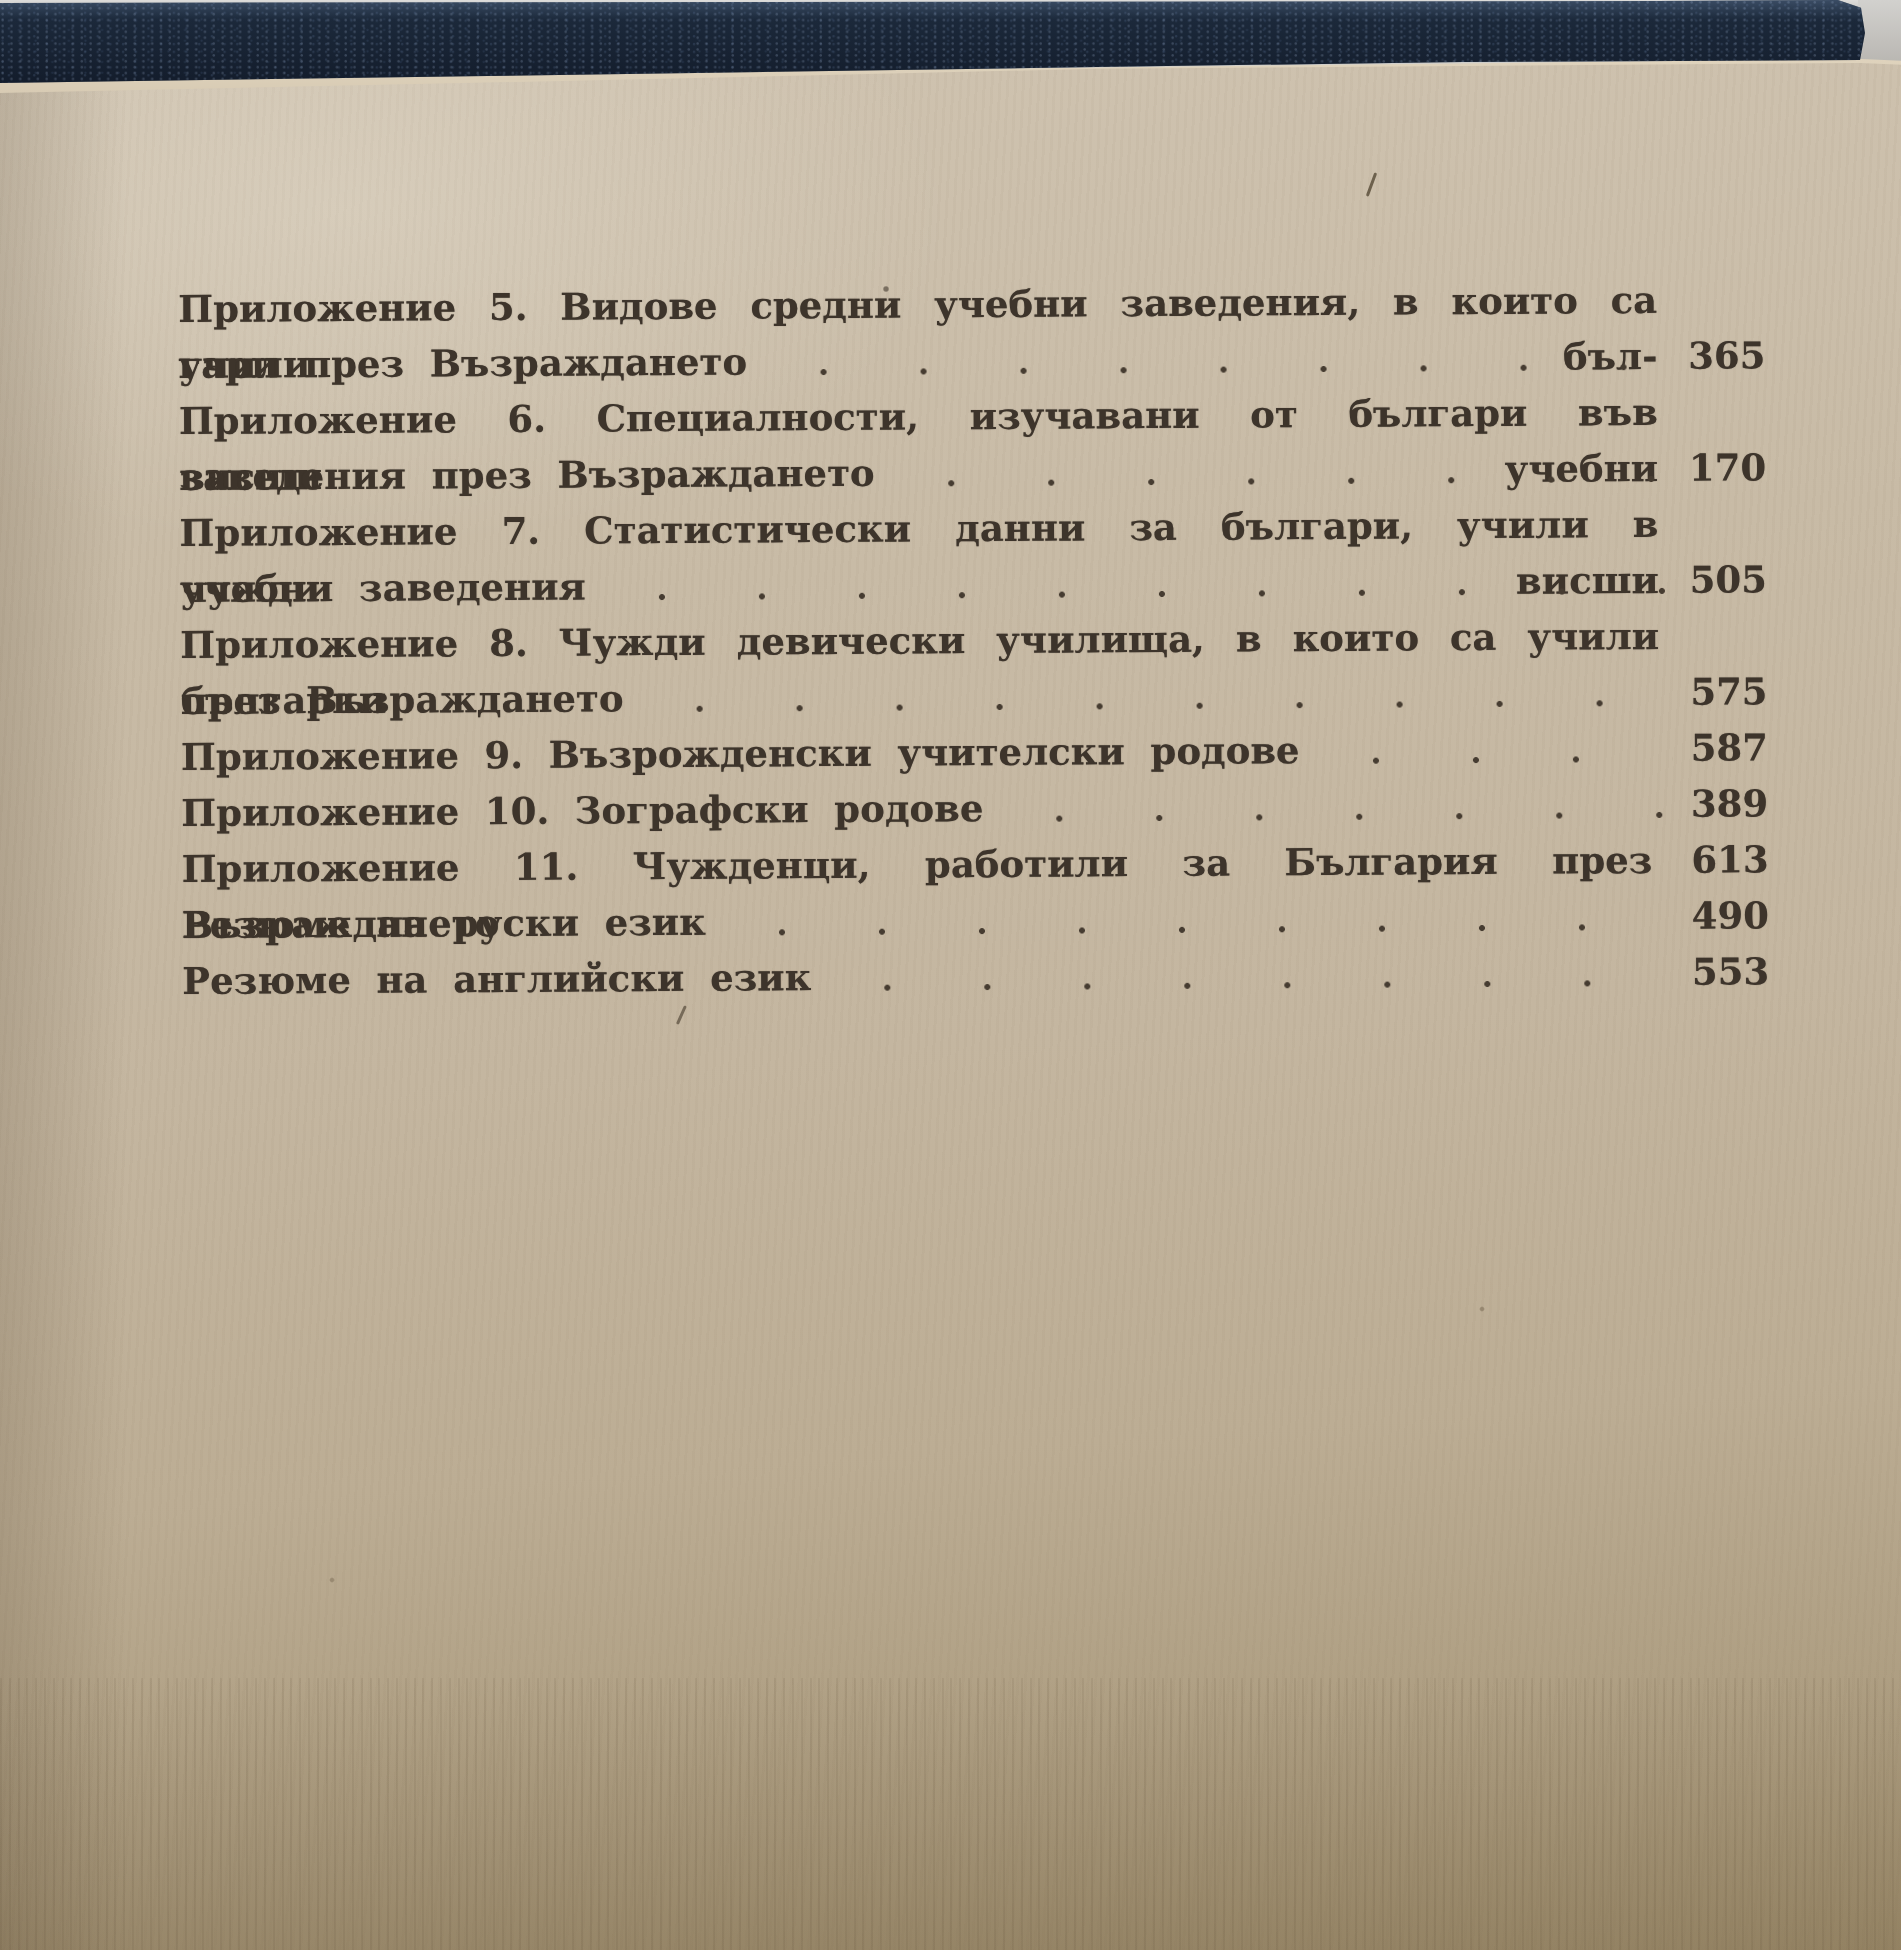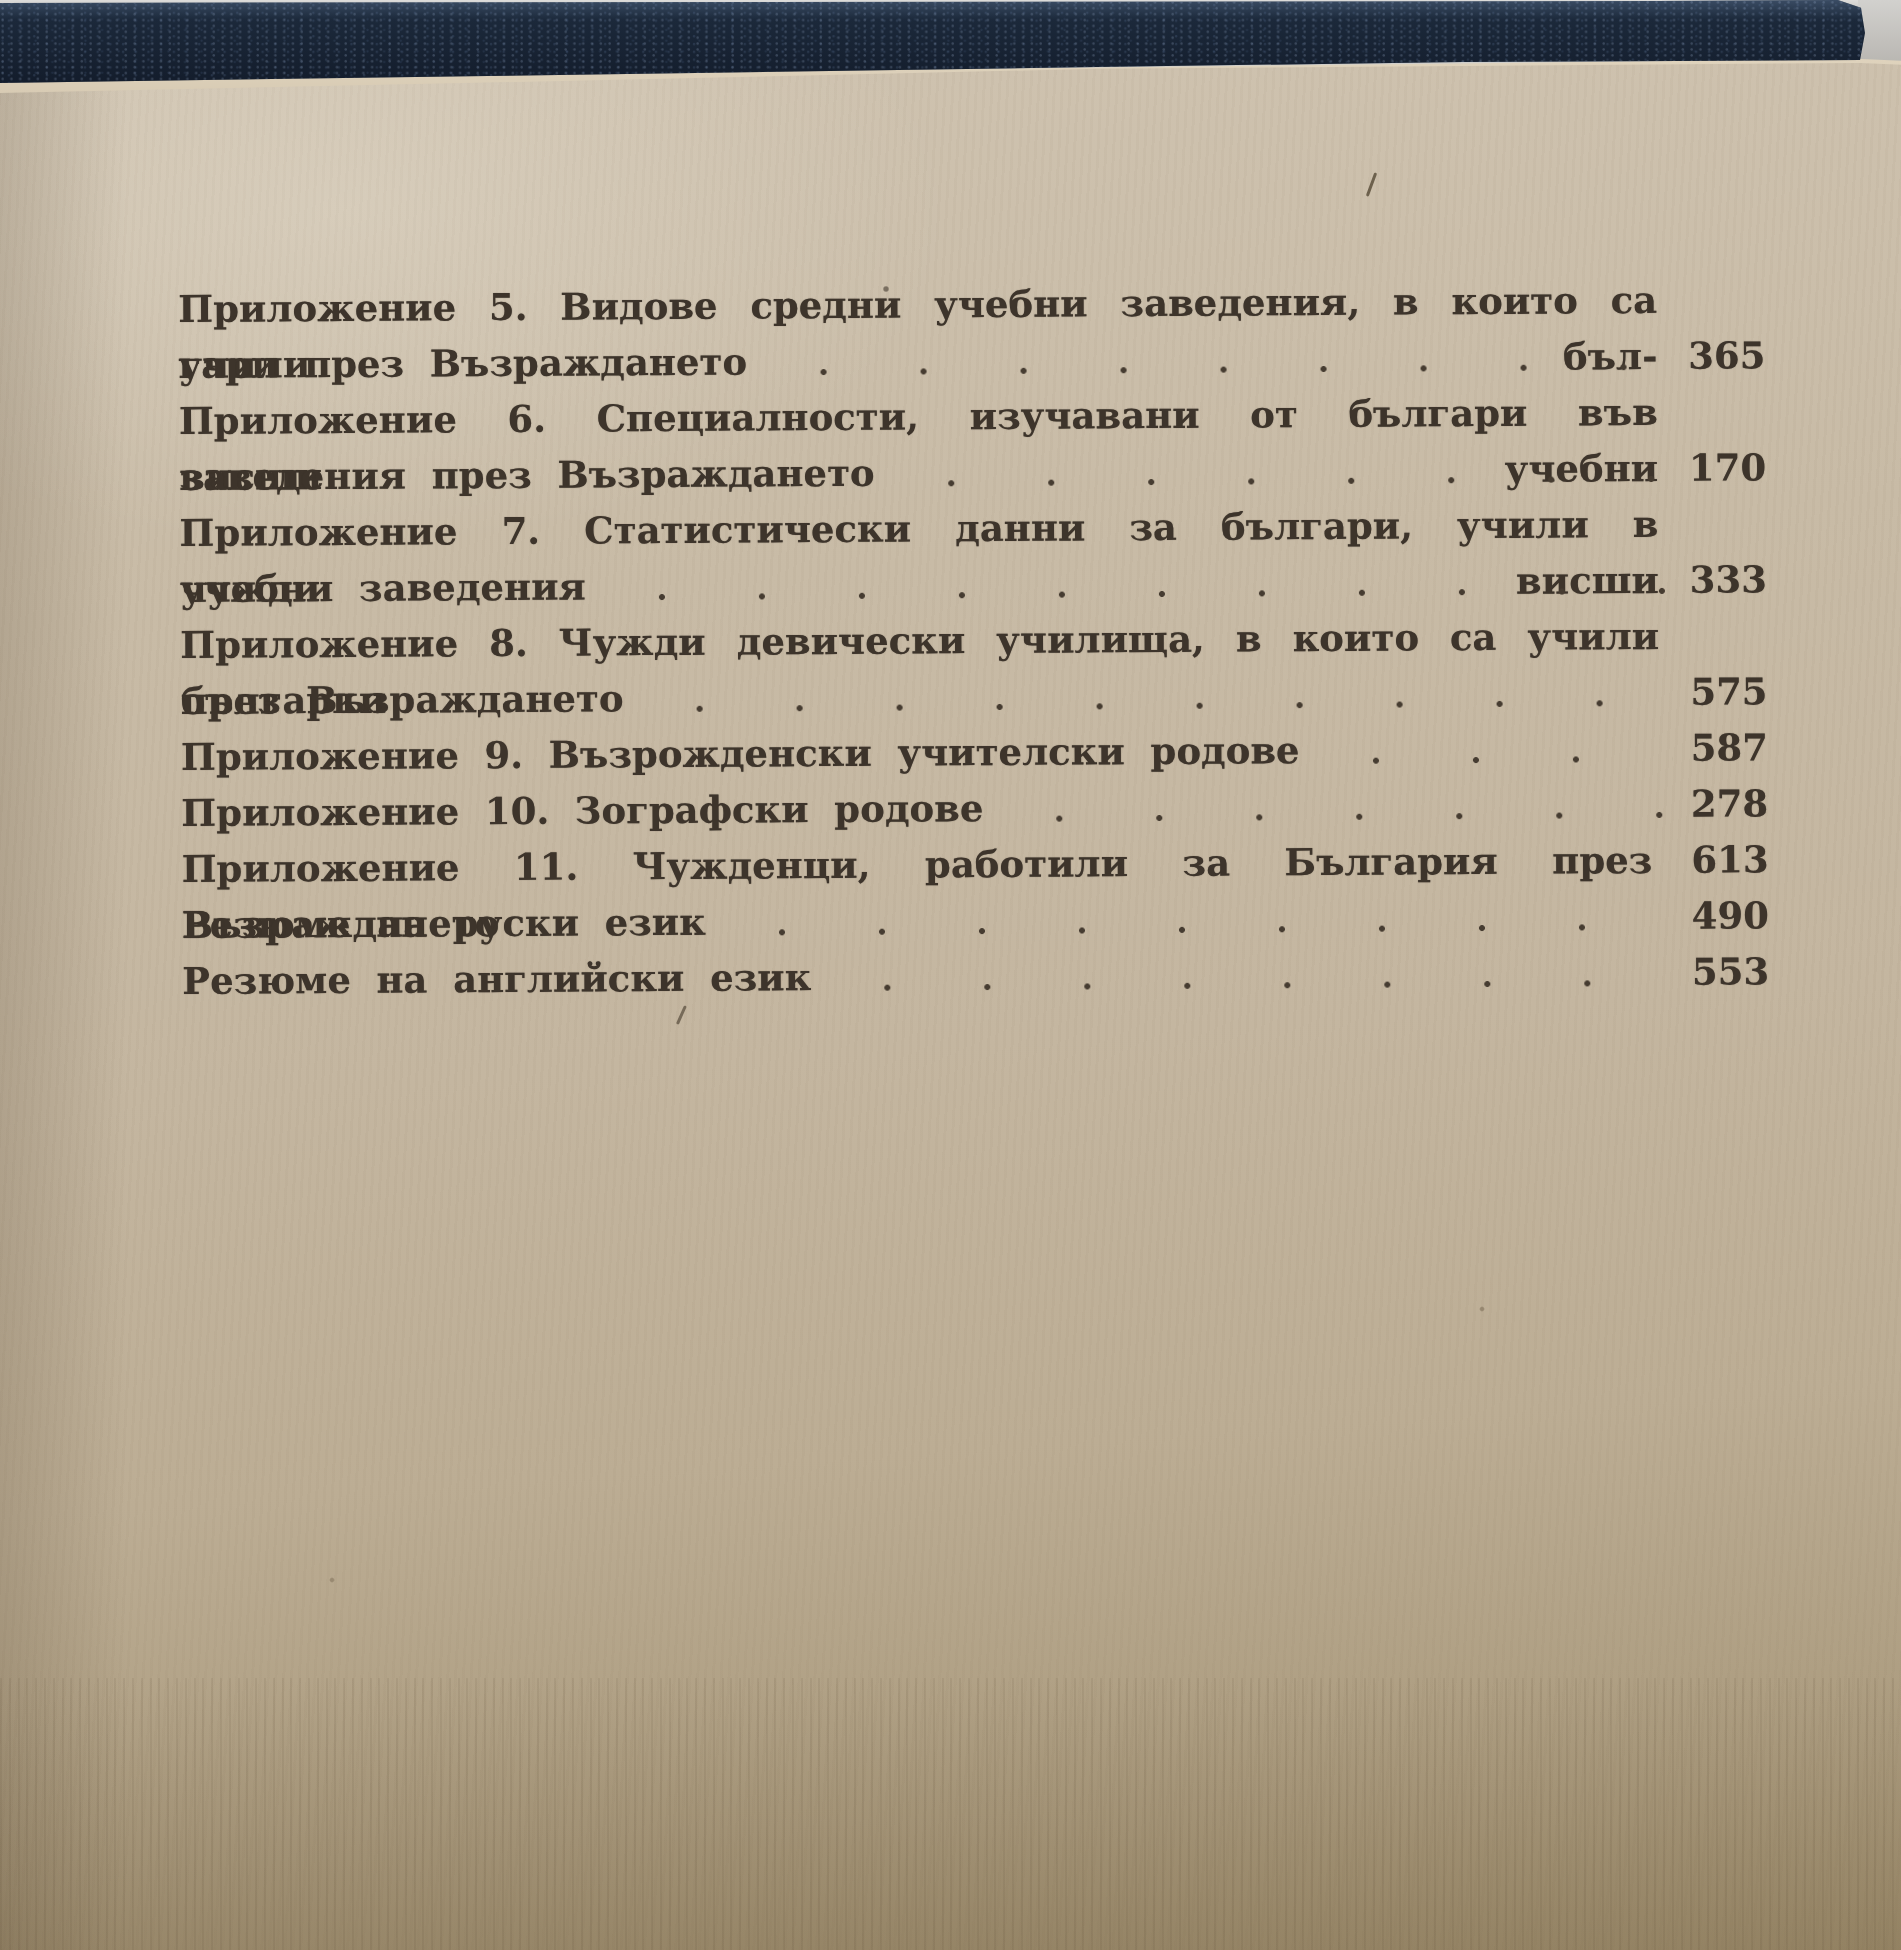--- a/index.html
+++ b/index.html
@@ -125,21 +125,21 @@
       <span class="leader"></span>
       <span class="pagenum">170</span>
     </div>
   </div>
 
   <div class="entry">
     <div class="wrap-line">Приложение 7. Статистически данни за българи, учили в чужди висши</div>
     <div class="row">
       <span class="tail">учебни заведения</span>
       <span class="leader"></span>
-      <span class="pagenum">333</span>
+      <span class="pagenum">505</span>
     </div>
   </div>
 
   <div class="entry">
     <div class="wrap-line">Приложение 8. Чужди девически училища, в които са учили българки</div>
     <div class="row">
       <span class="tail">през Възраждането</span>
       <span class="leader"></span>
       <span class="pagenum">575</span>
     </div>
@@ -152,21 +152,21 @@
       <span class="leader"></span>
       <span class="pagenum">587</span>
     </div>
   </div>
 
   <div class="entry">
 
     <div class="row">
       <span class="tail">Приложение 10. Зографски родове</span>
       <span class="leader"></span>
-      <span class="pagenum">278</span>
+      <span class="pagenum">389</span>
     </div>
   </div>
 
   <div class="entry">
 
     <div class="row no-dots">
       <span class="tail">Приложение 11. Чужденци, работили за България през Възраждането</span>
 
       <span class="pagenum">613</span>
     </div>

